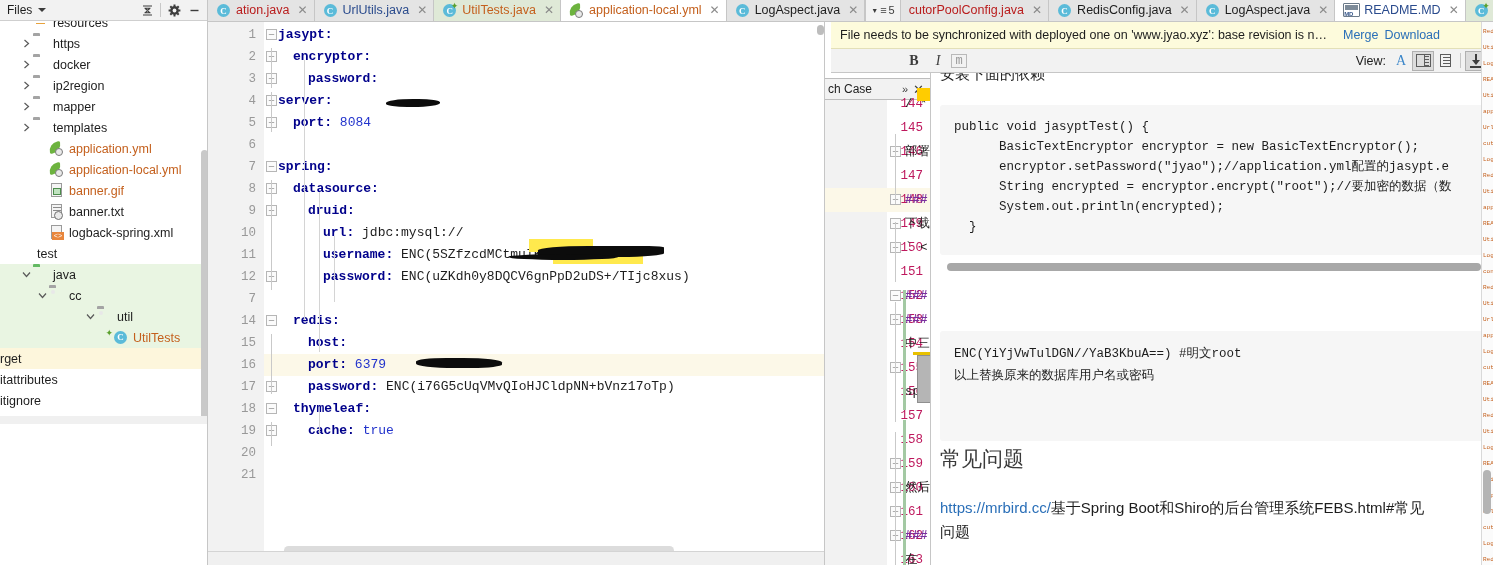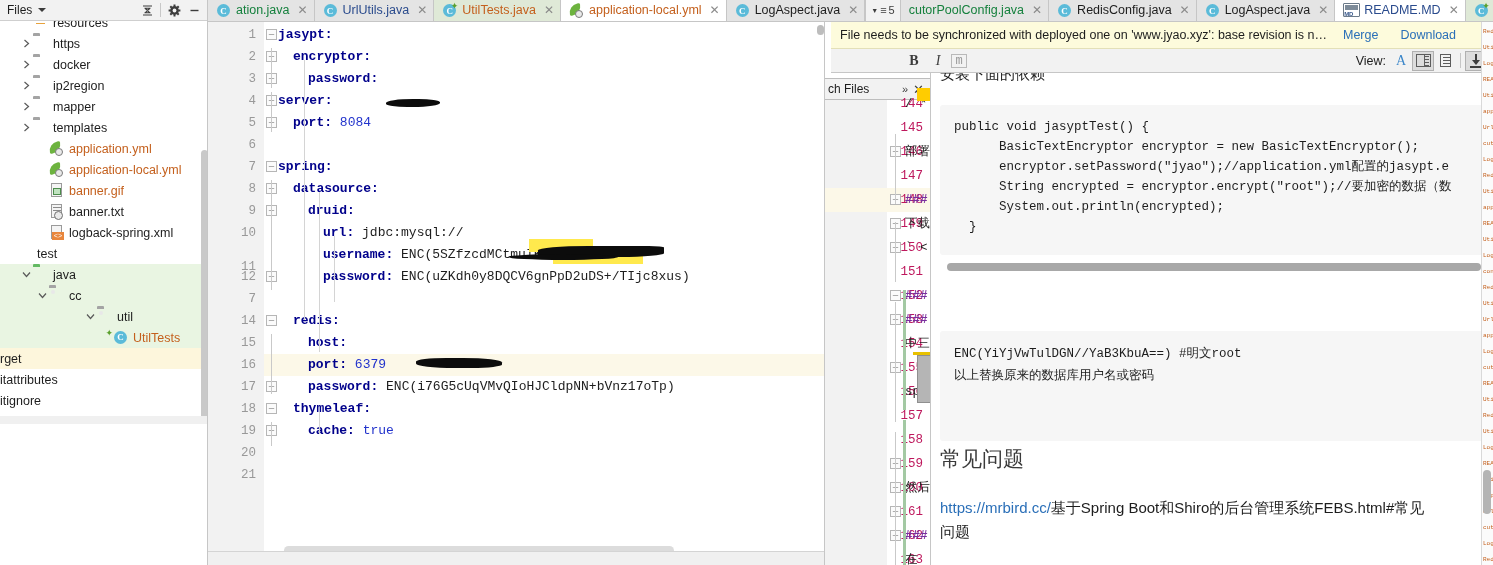--- a/index.html
+++ b/index.html
@@ -107,21 +107,21 @@
     height: 22px; display: flex; align-items: center; gap: 4px;
     padding: 0 6px 0 8px; font-size: 12.5px; white-space: nowrap;
     border-right: 1px solid #c6c6c6; background: #e4e4e4; color:#1d1d1d;
     position: relative;
   }
   .tab.active { background: #ffffff; }
   .tab.green { background: #dfe9d7; }
   .tab .tname.orange { color: #c4601d; }
   .tab .tname.blue { color: #2a4b8d; }
   .tab .x { color: #8a8a8a; font-size: 12px; margin-left: 4px; }
-  .tab.fade .tname { color:#15803d; }
+  .tab.fade .tname { color:#b91c1c; }
   .tabchev {
     height:22px; display:flex; align-items:center; gap:2px; padding:0 5px;
     background:#f2f2f2; border-left:1px solid #c6c6c6; border-right:1px solid #c6c6c6;
     font-size:11px; color:#3c3c3c;
   }
   .ic-md { width:17px; height:14px; position:relative; }
   .ic-md .bx { position:absolute; inset:0; border:1px solid #6c7b8a; background:#fff; border-radius:1px;}
   .ic-md .bar { position:absolute; left:2px; top:2px; width:13px; height:5px; background:#7d8b99;}
   .ic-md .t { position:absolute; left:1px; bottom:0px; font-size:6px; color:#3b5a8c; font-weight:bold; letter-spacing:-0.3px;}
 
@@ -184,21 +184,21 @@
   #md-right-border { position:absolute; left:930px; top:22px; width:1px; height:543px; background:#c6c6c6;}
 
   
   #notif {
     position:absolute; left:831px; top:22px; width:662px; height:27px;
     background:#fdfbdc; border-bottom:1px solid #e3e0b8; display:flex; align-items:center;
     font-size:12.5px; color:#1d1d1d; padding-left:9px; gap:0;
   }
   #notif .msg { }
   #notif .act { color:#2a6fb8; margin-left:16px; cursor:pointer; }
-  #notif .act.last { margin-left:22px; }
+  #notif .act.last { margin-left:6px; }
 
   #mdtoolbar {
     position:absolute; left:831px; top:49px; width:662px; height:24px;
     background:#f2f2f2; border-bottom:1px solid #c6c6c6; display:flex; align-items:center;
   }
   #mdtoolbar .grp { display:flex; align-items:center; gap:2px; }
   .tb-btn { width:22px; height:20px; display:flex; align-items:center; justify-content:center;
     font-size:13px; color:#3c3c3c; }
   .tb-btn.dis { color:#9a9a9a; }
   .tb-btn.on { background:#dcdcdc; border:1px solid #b0b0b0; }
@@ -525,21 +525,21 @@
         <div class="lnum" style="top: 2px;">1</div>
         <div class="lnum" style="top: 24px;">2</div>
         <div class="lnum" style="top: 46px;">3</div>
         <div class="lnum" style="top: 68px;">4</div>
         <div class="lnum" style="top: 90px;">5</div>
         <div class="lnum" style="top: 112px;">6</div>
         <div class="lnum" style="top: 134px;">7</div>
         <div class="lnum" style="top: 156px;">8</div>
         <div class="lnum" style="top: 178px;">9</div>
         <div class="lnum" style="top: 200px;">10</div>
-        <div class="lnum" style="top: 222px; margin-top: 12px;">11</div>
+        <div class="lnum" style="top: 222px;">11</div>
         <div class="lnum" style="top: 244px;">12</div>
         <div class="lnum" style="top: 266px;">7</div>
         <div class="lnum" style="top: 288px;">14</div>
         <div class="lnum" style="top: 310px;">15</div>
         <div class="lnum" style="top: 332px;">16</div>
         <div class="lnum" style="top: 354px;">17</div>
         <div class="lnum" style="top: 376px;">18</div>
         <div class="lnum" style="top: 398px;">19</div>
         <div class="lnum" style="top: 420px;">20</div>
         <div class="lnum" style="top: 442px;">21</div>
@@ -577,21 +577,21 @@
       <div class="" style="position: absolute; left: 345px; top: 228px; width: 90px; height: 14px; background: rgb(255, 233, 77);"></div>
       <div class="redact" style="position: absolute; left: 330px; top: 224px; width: 126px; height: 11px; border-radius: 40% 12% 35%;"></div>
       <div class="redact" style="position: absolute; left: 300px; top: 232px; width: 110px; height: 6px; border-radius: 50%;"></div>
       <div class="redact" style="position: absolute; left: 208px; top: 336px; width: 86px; height: 10px; border-radius: 35% 45%;"></div>
     </div>
 <div id="ed-bottom"></div>
 <div id="ed-right-border"></div>
 
 <div id="mdsrc">
   <div id="find-bar">
-    <span class="lbl">ch Files</span>
+    <span class="lbl">ch Case</span>
     <span class="chev">»</span>
     <span class="cls">✕</span>
   </div>
   <div id="md-gutter"></div>
 <div class="mdnum" style="top: 70px;">144</div>
       <div class="mdtxt cn" style="top: 70px;">/ *</div>
       <div class="mdnum" style="top: 94px;">145</div>
       <div class="mdnum" style="top: 118px;">146</div>
       <div class="mdfold" style="top: 124px;">−</div>
       <div class="mdtxt cn" style="top: 118px;">部署</div>

